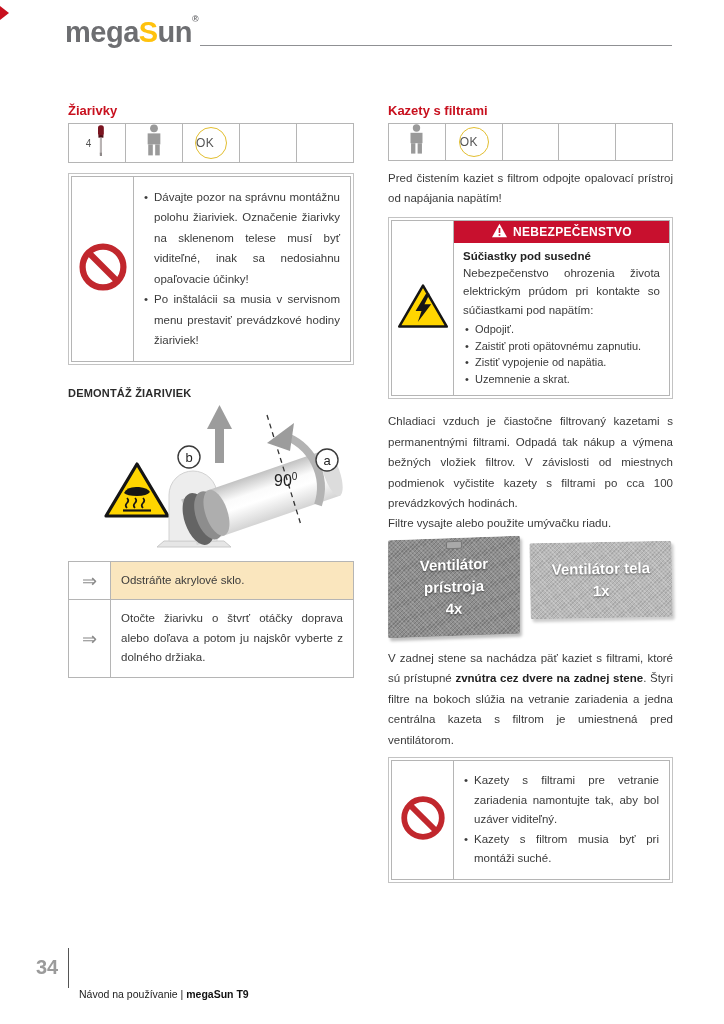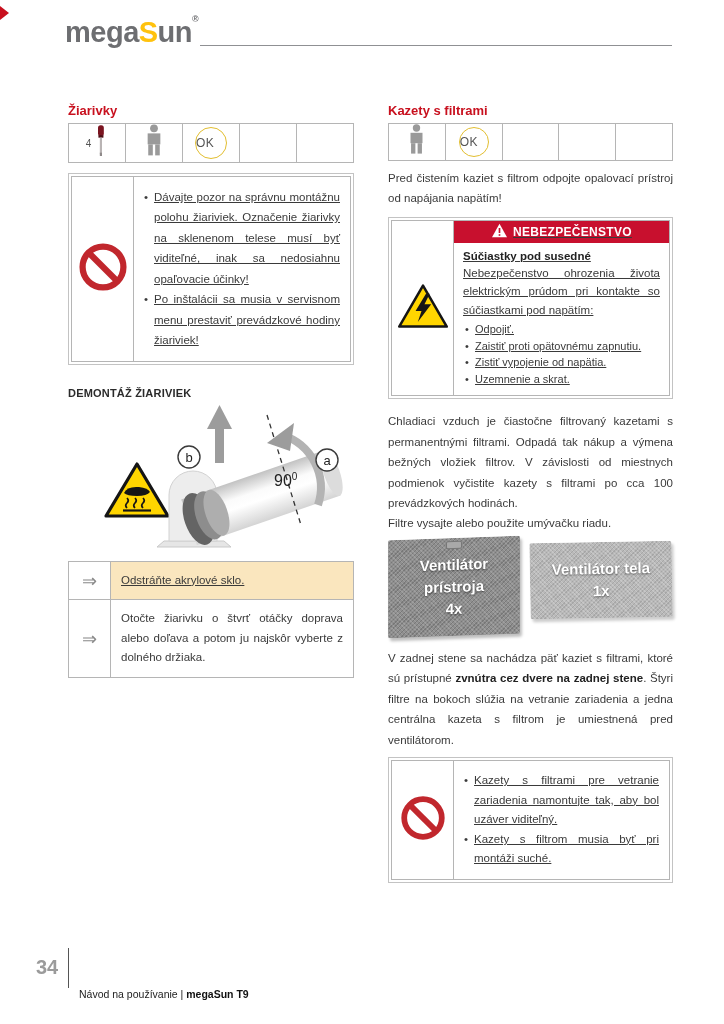--- a/index.html
+++ b/index.html
@@ -32,21 +32,21 @@
   .ok-badge { width:32px; height:32px; border:1.5px solid #e2be30; border-radius:50%;
               display:flex; align-items:center; justify-content:flex-start;
               font-size:12px; color:#555; letter-spacing:.5px; }
 
   
   .body-text { font-size:11.5px; line-height:1.78; text-align:justify; color:#3a3a3a; }
   .tight { line-height:1.6; }
   b.inlinebold { color:#222; }
 
   
-  .warnbox { border:1px solid #c3c3c3; padding:2px; background:#fff;text-decoration:underline; }
+  .warnbox { border:1px solid #c3c3c3; padding:2px; background:#fff; }
   .warnbox-inner { display:flex; border:1px solid #b5b5b5; }
   .warnbox .icon-col { width:62px; flex:0 0 62px; border-right:1px solid #b5b5b5;
                        display:flex; align-items:center; justify-content:center; }
   .warnbox .text-col { flex:1; padding:10px 10px 10px 8px; }
   ul.dots { list-style:none; }
   ul.dots li { font-size:11.5px; line-height:1.78; text-align:justify;
                padding-left:12px; position:relative; }
   ul.dots li::before { content:"•"; position:absolute; left:2px; }
   ul.dots.small li { font-size:11px; line-height:1.5; text-align:left; }
 
@@ -60,21 +60,21 @@
   .sub-head { font-size:11px; font-weight:bold; color:#2b2b2b; margin:22px 0 4px 0; letter-spacing:.2px; }
 
   
   .steps { border:1px solid #b5b5b5; margin-top:8px; }
   .step-row { display:flex; border-bottom:1px solid #b5b5b5; }
   .step-row:last-child { border-bottom:none; }
   .step-arrow { width:42px; flex:0 0 42px; border-right:1px solid #b5b5b5;
                 display:flex; align-items:center; justify-content:center;
                 font-size:18px; color:#8a8a8a; background:#fff; }
   .step-text { flex:1; padding:9px 10px; font-size:11.5px; line-height:1.7; text-align:justify; }
-  .step-row.hl .step-text { background:#fae6be;text-decoration:underline; }
+  .step-row.hl .step-text { background:#fae6be; }
 
   
   .filters { display:flex; gap:10px; margin-top:4px; height:102px; align-items:flex-start; }
   .filter-img { color:#fff; font-weight:bold; text-align:center; border-radius:2px;
                 display:flex; flex-direction:column; justify-content:center;
                 text-shadow:0 1px 2px rgba(0,0,0,.55); position:relative; }
   .mesh-dark { background:
       repeating-linear-gradient(45deg, rgba(255,255,255,.14) 0 1px, rgba(0,0,0,0) 1px 3px),
       repeating-linear-gradient(-45deg, rgba(0,0,0,.16) 0 1px, rgba(0,0,0,0) 1px 3px),
       #8f8f8f; }

